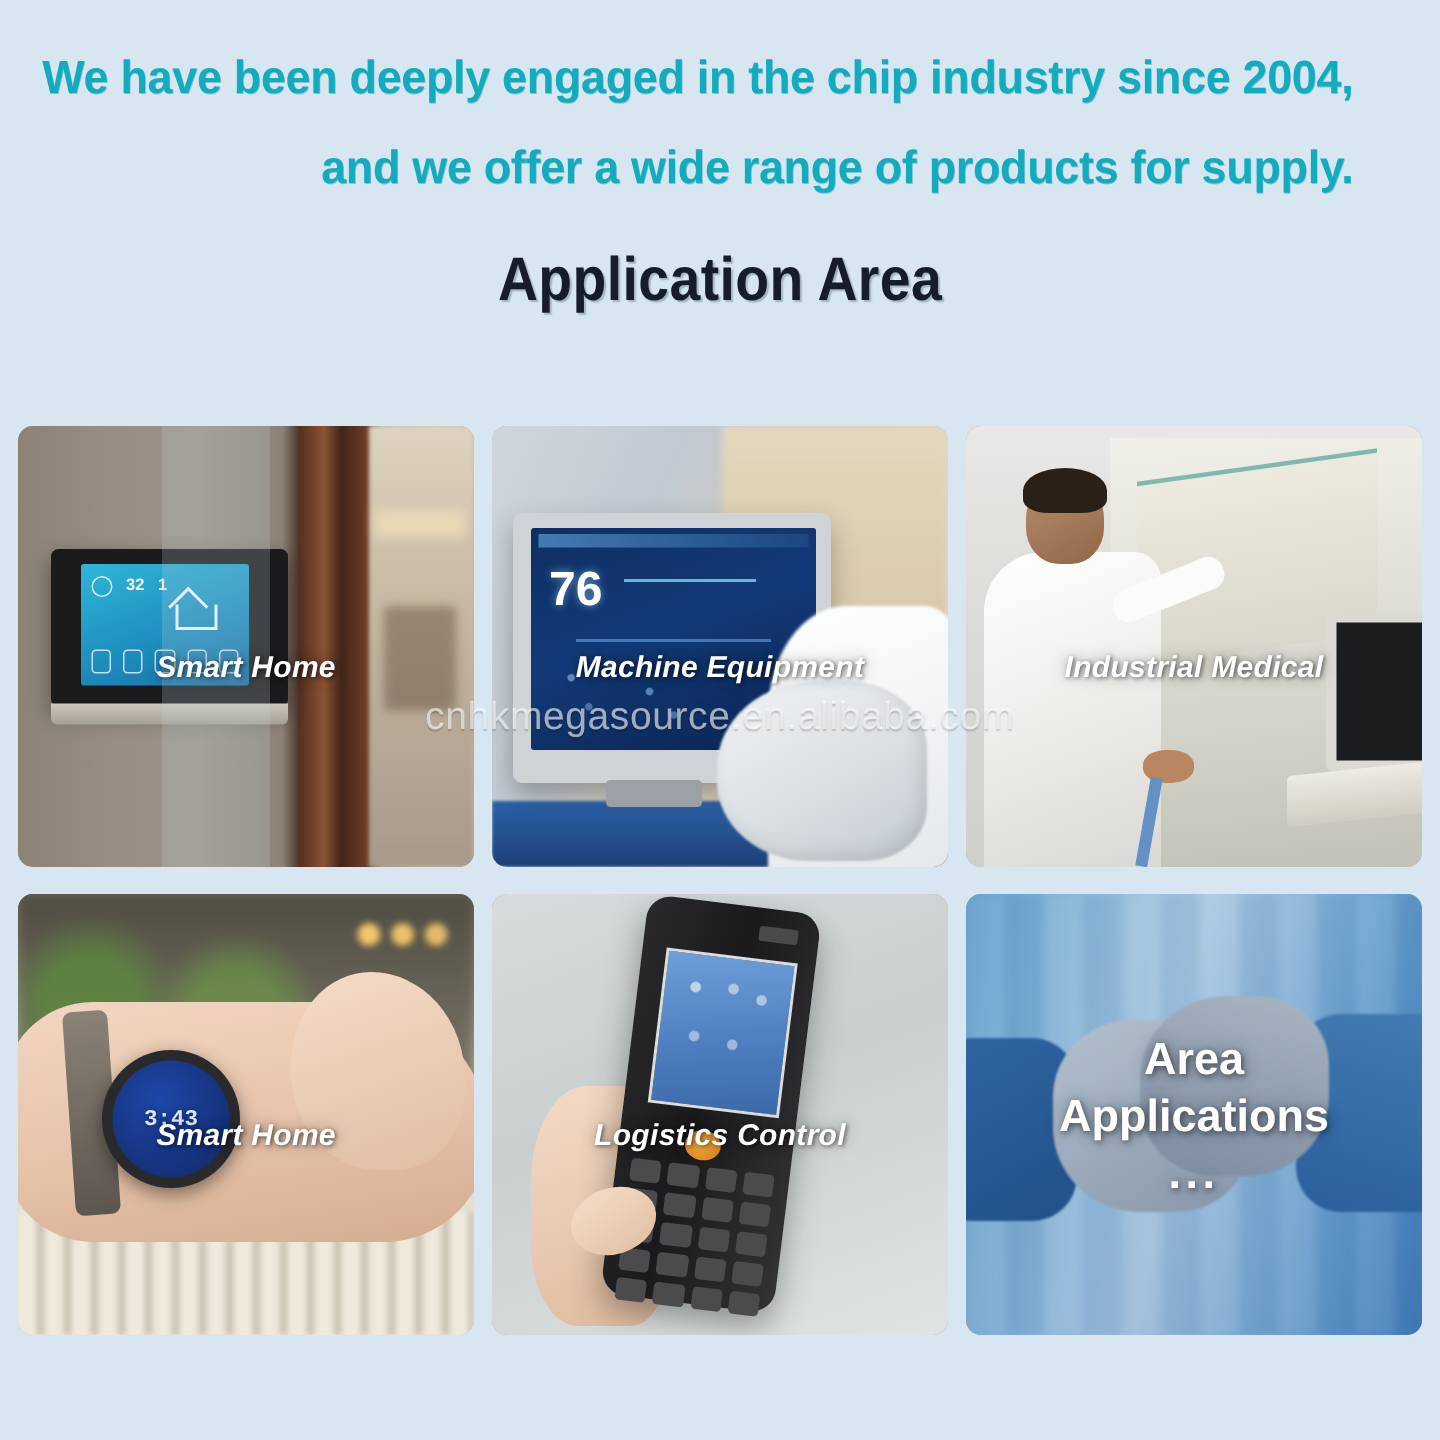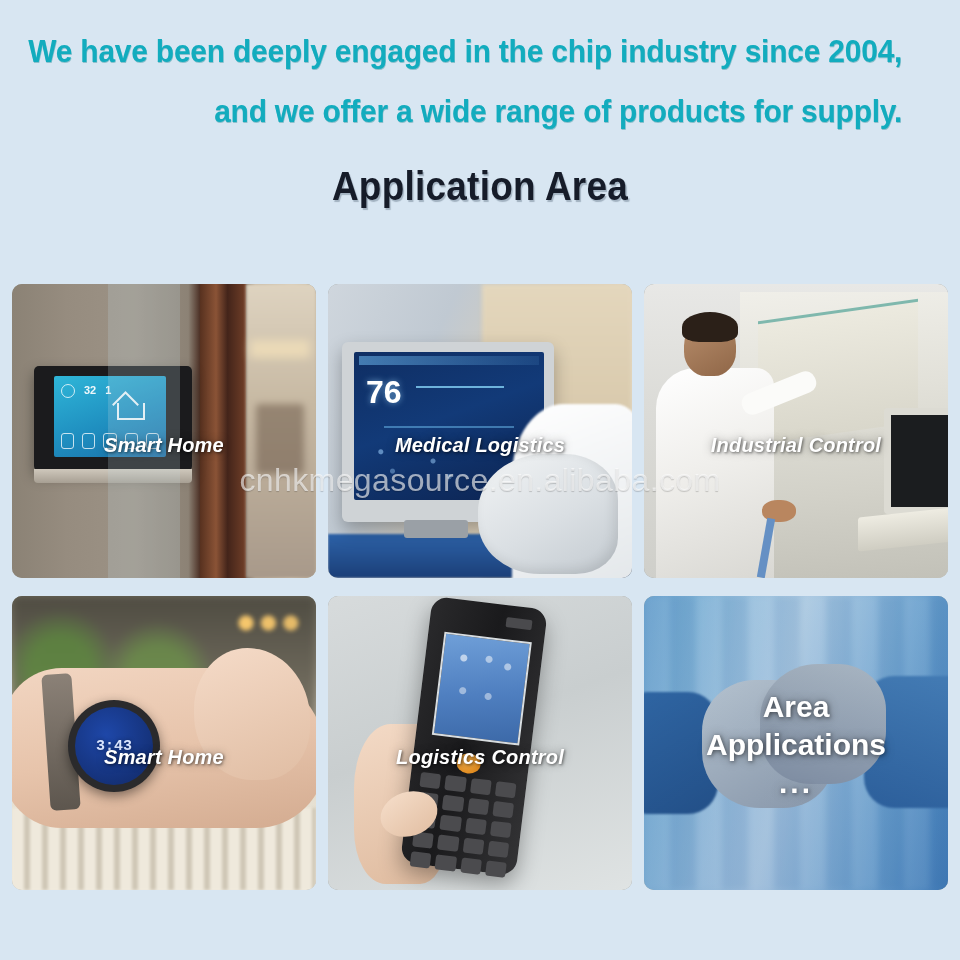--- a/index.html
+++ b/index.html
@@ -494,21 +494,21 @@
   }
   .t-oth .label-stack .ell { font-size: 30px; letter-spacing: 3px; }
 
   
   .watermark {
     position: absolute;
     left: 0; right: 0;
     top: 462px;
     text-align: center;
     font-family: "Liberation Sans", sans-serif;
-    font-size: 32px;
+    font-size: 26px;
     color: rgba(255,255,255,0.62);
     letter-spacing: 0.4px;
     z-index: 20;
     pointer-events: none;
     text-shadow: 0 1px 1px rgba(0,0,0,0.18);
   }
 </style>
 </head>
 <body>
 
@@ -557,39 +557,39 @@
           <div class="hr">76</div>
           <div class="wave"></div>
           <div class="wave2"></div>
           <div class="dots"></div>
         </div>
       </div>
       <div class="stand"></div>
       <div class="coat"></div>
       <div class="glove"></div>
     </div>
-    <div class="tile-label label-mid">Medical Logistics</div>
+    <div class="tile-label label-mid">Machine Equipment</div>
   </div>
 
   <div class="tile t-ind">
     <div class="photo">
       <div class="machine">
         <div class="mpanel"></div>
         <div class="crt"></div>
         <div class="keyboard"></div>
 
       </div>
       <div class="person"></div>
       <div class="head"></div>
       <div class="hair"></div>
       <div class="arm"></div>
       <div class="hand"></div>
       <div class="cable"></div>
     </div>
-    <div class="tile-label label-mid">Industrial Control</div>
+    <div class="tile-label label-mid">Industrial Medical</div>
   </div>
 
   <div class="tile t-wear">
     <div class="photo">
       <div class="bg-blur"></div>
       <div class="lights"></div>
       <div class="railing"></div>
       <div class="arm"></div>
       <div class="hand"></div>
       <div class="strap"></div>

